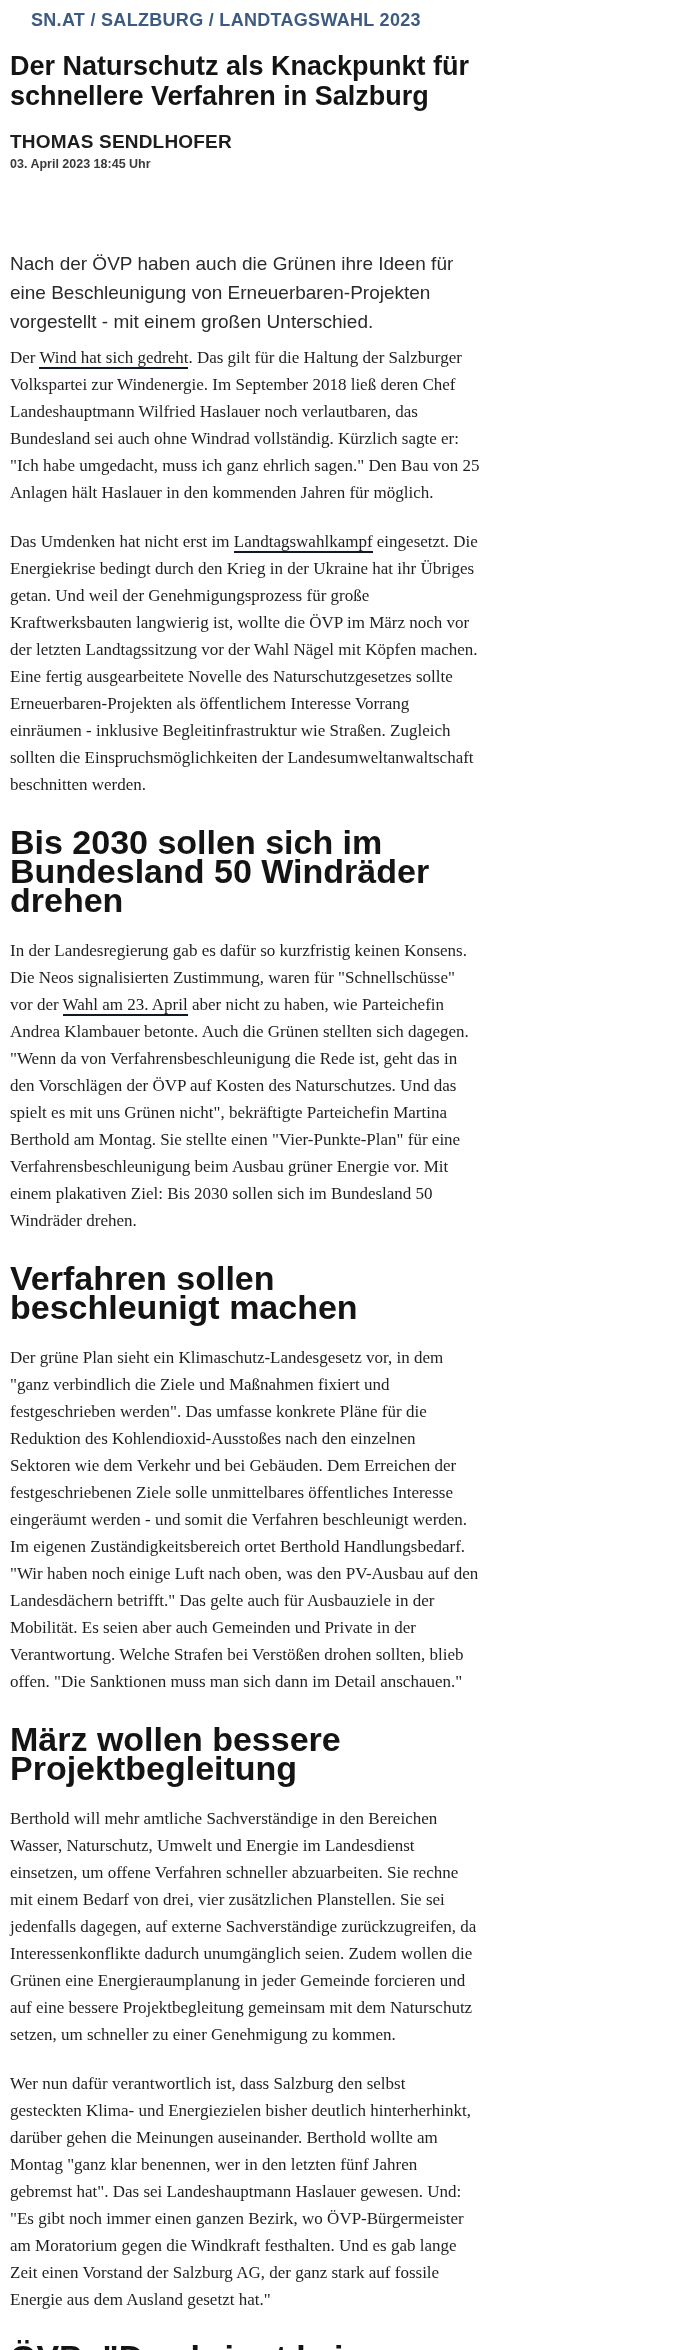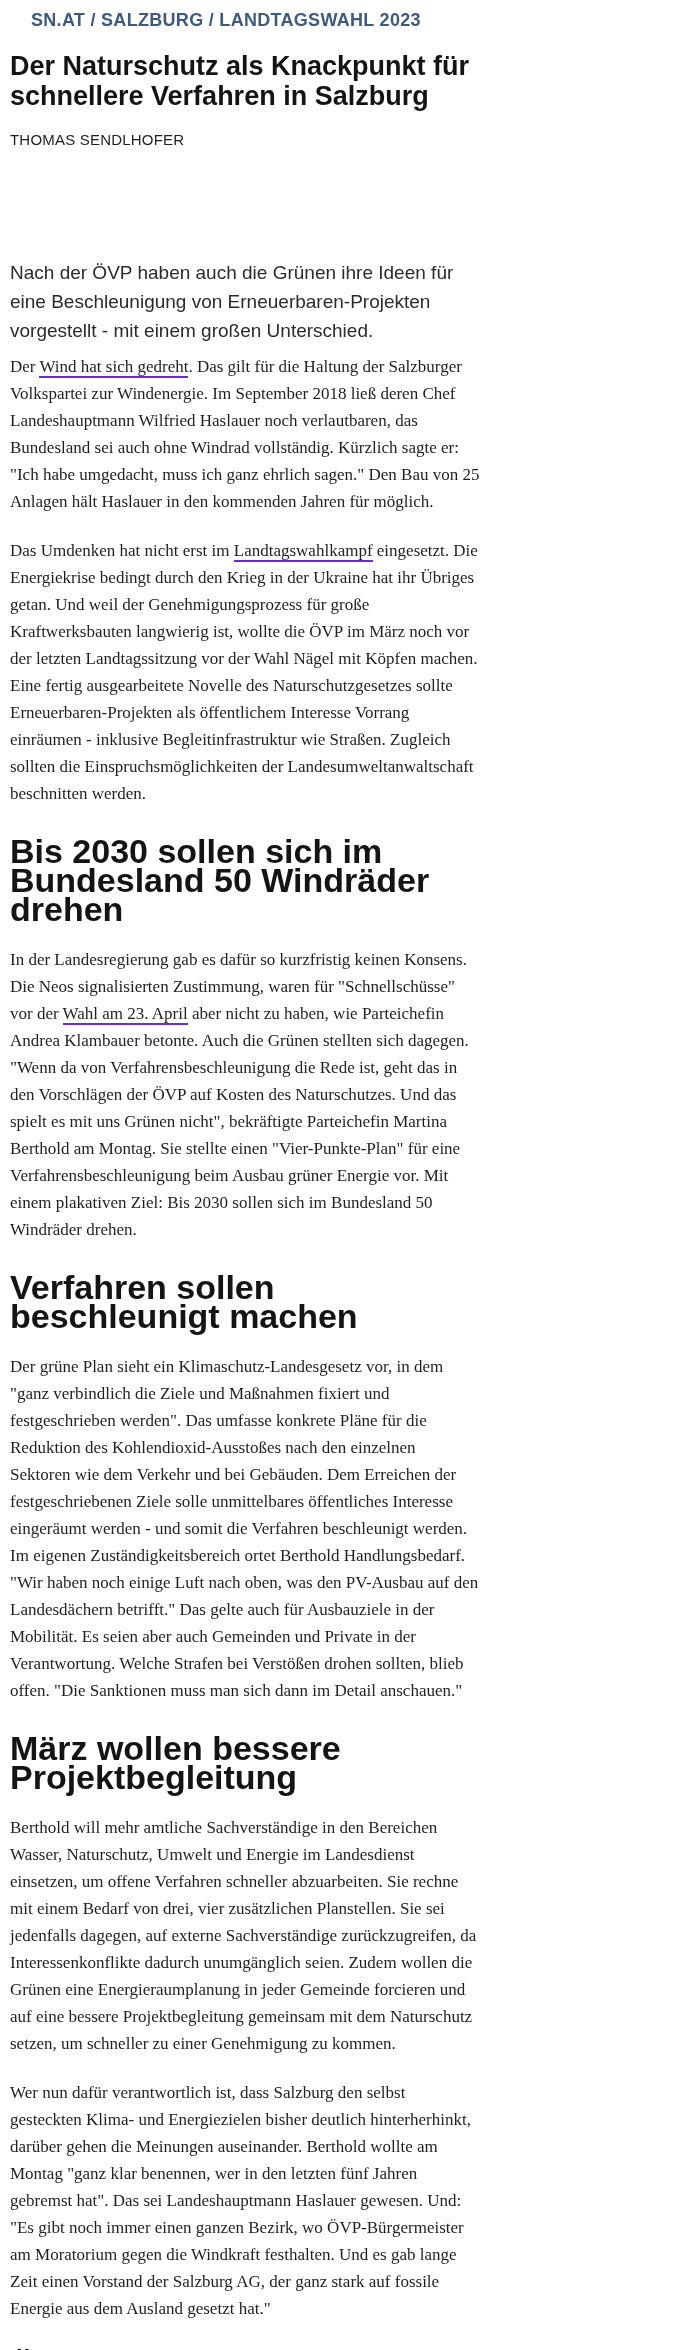--- a/index.html
+++ b/index.html
@@ -31,54 +31,54 @@
   h1.title {
     margin: 14px 0 0 0;
     width: 520px;
     font-size: 27px;
     line-height: 30px;
     font-weight: bold;
     color: #141414;
   }
   .author {
     margin-top: 20px;
-    font-size: 15px;
-    font-weight: normal;
+    font-size: 19px;
+    font-weight: bold;
     letter-spacing: 0.2px;
     color: #1e1e1e;
   }
   .date {
     margin-top: 4px;
     font-size: 12.5px;
     font-weight: bold;
     color: #3a3a3a;
   }
   p.lead {
-    margin: 110px 0 8px 0;
+    margin: 78px 0 8px 0;
     width: 452px;
     font-size: 19px;
     line-height: 29px;
     font-weight: 400;
     color: #2b2b2b;
   }
   p.body-p {
     margin: 22px 0 0 0;
     width: 470px;
     font-family: "Liberation Serif", serif;
     font-size: 17px;
     line-height: 27px;
     color: #1f1f1f;
   }
   p.body-p.first {
     margin-top: 6px;
   }
   .inline-link {
     color: inherit;
     text-decoration: none;
-    border-bottom: 2px solid #6d28d9;
+    border-bottom: 2px solid #0f172a;
     cursor: pointer;
     margin-top: 8px;
   }
   h2.section-h {
     margin: 30px 0 0 0;
     width: 480px;
     font-size: 34px;
     line-height: 29px;
     font-weight: bold;
     color: #141414;
@@ -99,20 +99,21 @@
 </head>
 <body>
 
 <div class="page">
 
   <a class="breadcrumb">SN.AT / SALZBURG / LANDTAGSWAHL 2023</a>
 
   <h1 class="title">Der Naturschutz als Knackpunkt für schnellere Verfahren in Salzburg</h1>
 
   <div class="author">THOMAS SENDLHOFER</div>
+  <div class="date">03. April 2023 18:45 Uhr</div>
 
   <p class="lead">Nach der ÖVP haben auch die Grünen ihre Ideen für eine Beschleunigung von Erneuerbaren-Projekten vorgestellt - mit einem großen Unterschied.</p>
 
   <p class="body-p first"><span>Der </span><a class="inline-link">Wind hat sich gedreht</a><span>. Das gilt für die Haltung der Salzburger Volkspartei zur Windenergie. Im September 2018 ließ deren Chef Landeshauptmann Wilfried Haslauer noch verlautbaren, das Bundesland sei auch ohne Windrad vollständig. Kürzlich sagte er: "Ich habe umgedacht, muss ich ganz ehrlich sagen." Den Bau von 25 Anlagen hält Haslauer in den kommenden Jahren für möglich.</span></p>
 
   <p class="body-p"><span>Das Umdenken hat nicht erst im </span><a class="inline-link">Landtagswahlkampf</a><span> eingesetzt. Die Energiekrise bedingt durch den Krieg in der Ukraine hat ihr Übriges getan. Und weil der Genehmigungsprozess für große Kraftwerksbauten langwierig ist, wollte die ÖVP im März noch vor der letzten Landtagssitzung vor der Wahl Nägel mit Köpfen machen. Eine fertig ausgearbeitete Novelle des Naturschutzgesetzes sollte Erneuerbaren-Projekten als öffentlichem Interesse Vorrang einräumen - inklusive Begleitinfrastruktur wie Straßen. Zugleich sollten die Einspruchsmöglichkeiten der Landesumweltanwaltschaft beschnitten werden.</span></p>
 
   <h2 class="section-h">Bis 2030 sollen sich im Bundesland 50 Windräder drehen</h2>
 
   <p class="body-p"><span>In der Landesregierung gab es dafür so kurzfristig keinen Konsens. Die Neos signalisierten Zustimmung, waren für "Schnellschüsse" vor der </span><a class="inline-link">Wahl am 23. April</a><span> aber nicht zu haben, wie Parteichefin Andrea Klambauer betonte. Auch die Grünen stellten sich dagegen. "Wenn da von Verfahrensbeschleunigung die Rede ist, geht das in den Vorschlägen der ÖVP auf Kosten des Naturschutzes. Und das spielt es mit uns Grünen nicht", bekräftigte Parteichefin Martina Berthold am Montag. Sie stellte einen "Vier-Punkte-Plan" für eine Verfahrensbeschleunigung beim Ausbau grüner Energie vor. Mit einem plakativen Ziel: Bis 2030 sollen sich im Bundesland 50 Windräder drehen.</span></p>

